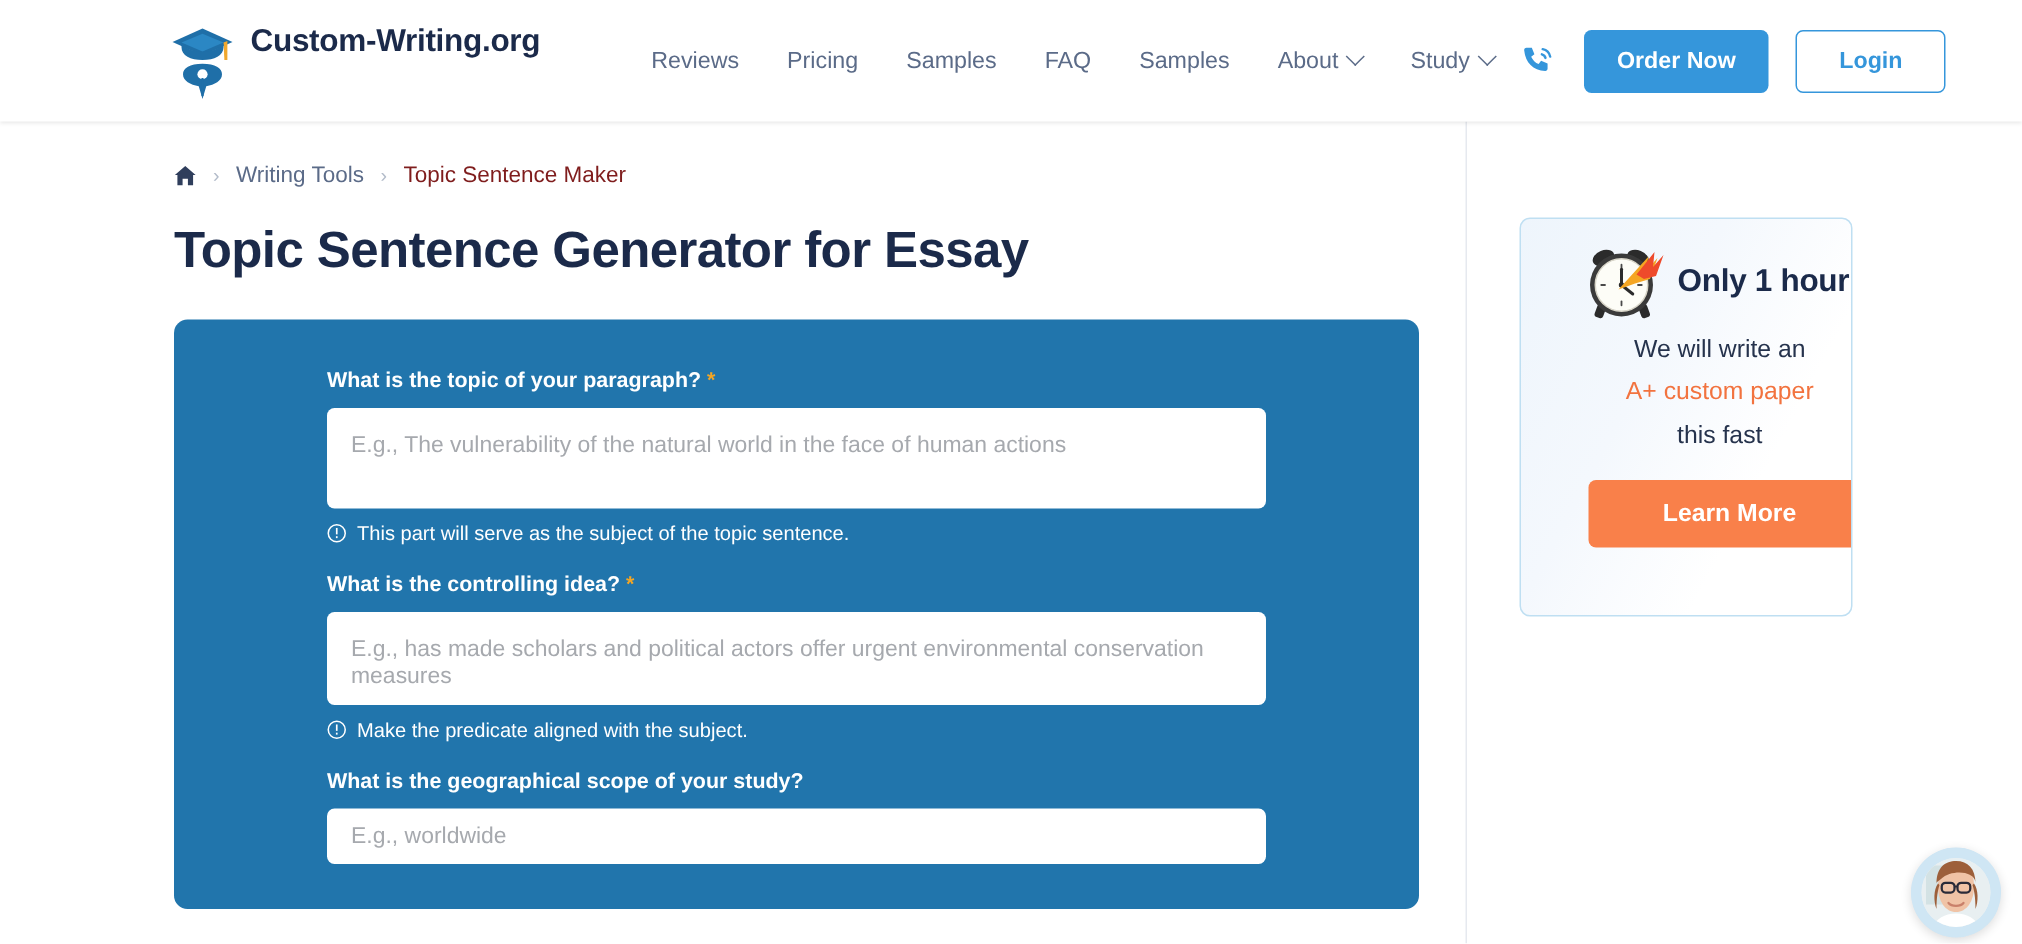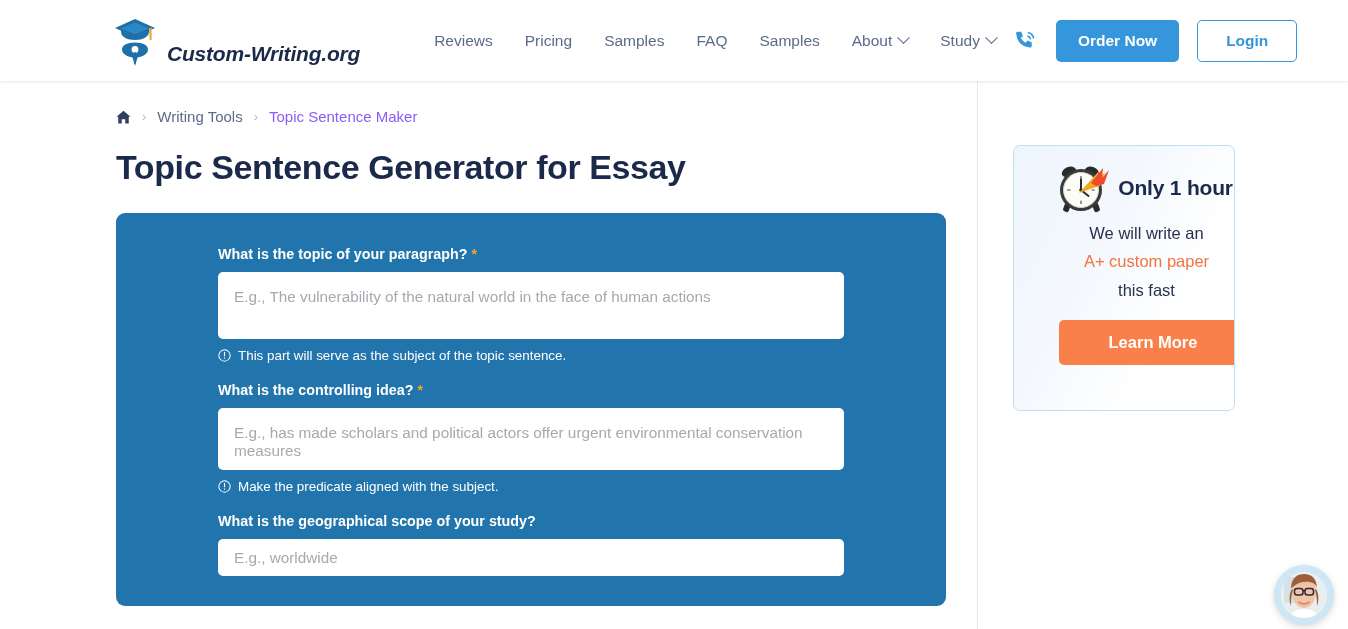--- a/index.html
+++ b/index.html
@@ -19,25 +19,24 @@
     background: #ffffff;
     display: flex;
     align-items: center;
     padding: 0 112px;
     box-shadow: 0 1px 3px rgba(0,0,0,0.10);
     z-index: 20;
   }
 
   .brand {
     display: flex;
-    align-items: flex-end;
+    align-items: flex-start;
     gap: 9px;
     text-decoration: none;
     flex: 0 0 auto;
-    font-style: italic;
   }
   .brand-mark { width: 46px; height: 50px; display: block; flex: 0 0 auto; }
   .brand-name {
     font-size: 21px;
     font-weight: bold;
     color: #1b2a4a;
     letter-spacing: -0.2px;
     white-space: nowrap;
   }
 
@@ -132,21 +131,21 @@
     margin-top: 27px;
     font-size: 15px;
   }
   .home-icon { width: 15px; height: 14px; display: block; cursor: pointer; }
   .crumb-sep { color: #b3bcca; font-size: 13px; }
   .crumb-link {
     color: #5b6b88;
     text-decoration: none;
     cursor: pointer;
   }
-  .crumb-current { color: #8b5cf6; }
+  .crumb-current { color: #7f1d1d; }
 
   .page-title {
     margin-top: 23px;
     font-size: 34px;
     font-weight: bold;
     color: #1b2a4a;
     letter-spacing: -0.4px;
   }
 
   

